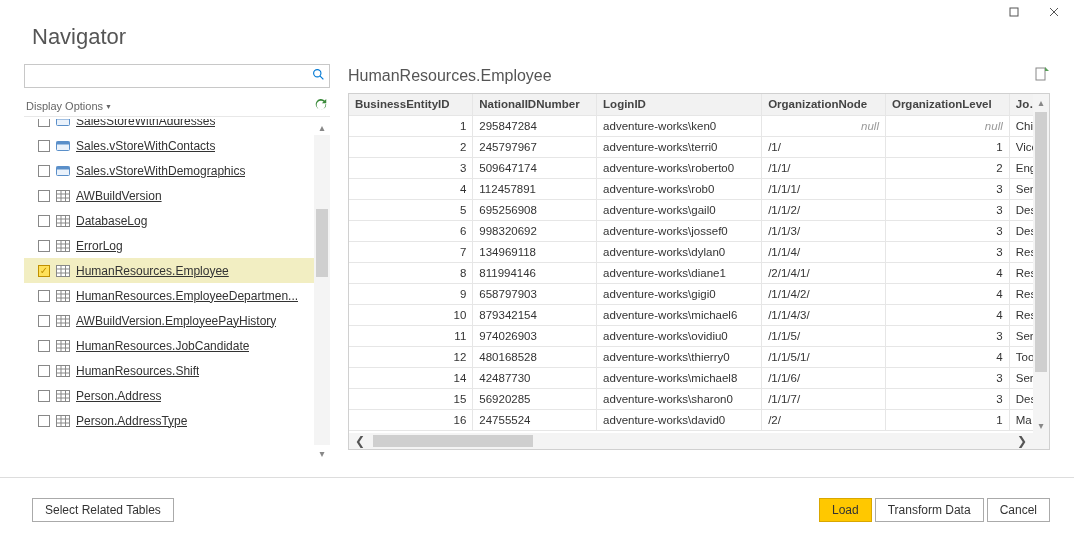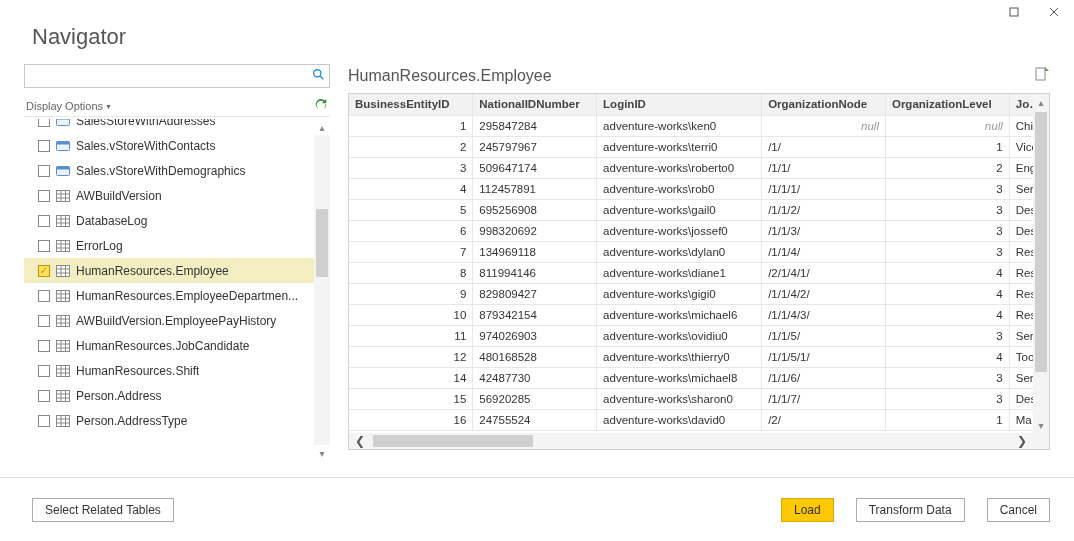--- a/index.html
+++ b/index.html
@@ -78,21 +78,21 @@
   .tree-item.selected { background: #f2eec2; }
   .tree-item .cb {
     width: 12px; height: 12px; border: 1px solid #888; background:#fff;
     display:flex; align-items:center; justify-content:center;
     color:#c09000; font-size:10px; line-height:10px;
   }
   .tree-item .cb.checked { background:#ffe15a; border-color:#c09000;}
   .tree-item .icon { width:14px; height:12px; }
   .tree-item .label {
     font-size: 12px; color:#333;
-    max-width: 225px; overflow:hidden; text-overflow: ellipsis;
+    max-width: 225px; overflow:hidden; text-overflow: ellipsis; text-decoration: underline;
   }
   .grey-label { color:#999; }
   .treescroll {
     position:absolute; right:0; top:0; width:16px; height:100%;
     display:flex; flex-direction:column; align-items:center;
     background:#fff;
   }
   .treescroll .arr { height:16px; width:16px; display:flex;align-items:center;justify-content:center;color:#888;font-size:10px;}
   .treescroll .track { flex:1; width:16px; background:#f4f4f4; position:relative;}
   .treescroll .thumb { position:absolute; left:2px; width:12px; background:#cfcfcf;}
@@ -160,21 +160,21 @@
     border-top:1px solid #ddd;
     display:flex; align-items:center; justify-content:space-between;
     padding: 0 24px 0 32px;
   }
   .footer .btn {
     height:24px; padding:0 12px;
     border:1px solid #aaa; background:#fff;
     font-size:12px;
     display:flex; align-items:center;
   }
-  .footer .right-btns { display:flex; gap:22px;}
+  .footer .right-btns { display:flex; gap:3px;}
   .footer .btn.primary { background:#ffc800; border-color:#d9a700; }
 </style>
 </head>
 <body>
 
 <div class="titlebar">
   <div class="btn">
     <svg width="10" height="10">
         <rect x="1" y="1" width="8" height="8" fill="none" stroke="#555"></rect>
       </svg>
@@ -447,21 +447,21 @@
             <tr>
               <td class="num">8</td>
               <td>811994146</td>
               <td>adventure-works\diane1</td>
               <td>/2/1/4/1/</td>
               <td class="num">4</td>
               <td>Res</td>
             </tr>
             <tr>
               <td class="num">9</td>
-              <td>829809427</td>
+              <td>658797903</td>
               <td>adventure-works\gigi0</td>
               <td>/1/1/4/2/</td>
               <td class="num">4</td>
               <td>Res</td>
             </tr>
             <tr>
               <td class="num">10</td>
               <td>879342154</td>
               <td>adventure-works\michael6</td>
               <td>/1/1/4/3/</td>

